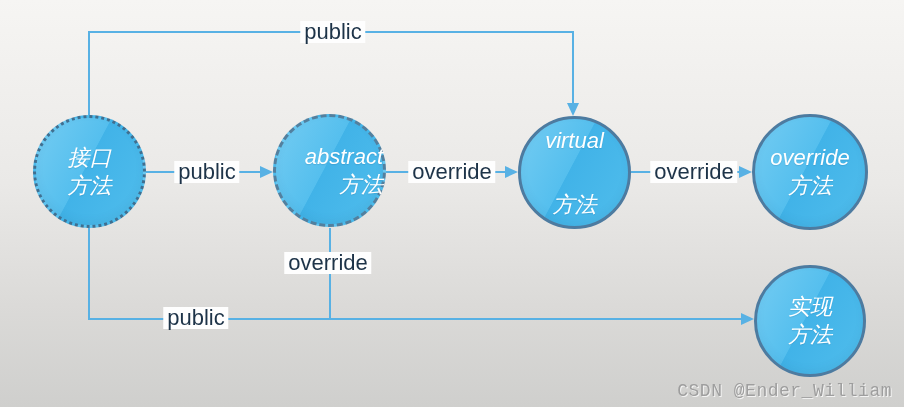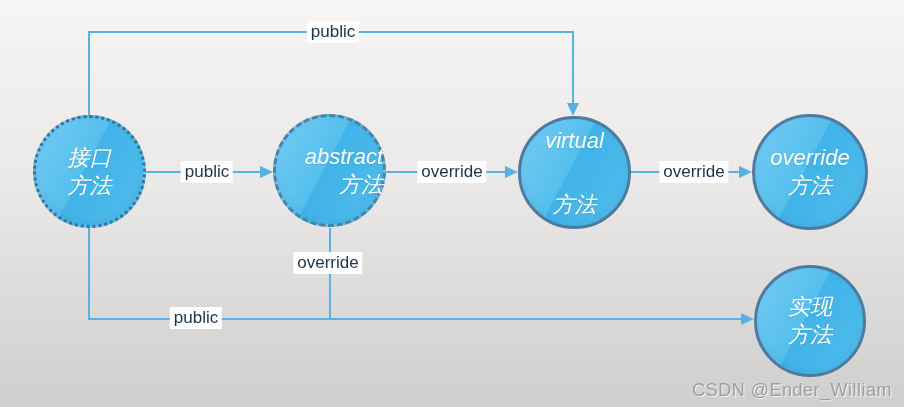--- a/index.html
+++ b/index.html
@@ -54,33 +54,34 @@
     border-top:13px solid var(--line);}
   .a-top{left:567px;top:103px;}
   .a-mid1{left:260px;top:166px;}
   .a-mid2{left:505px;top:166px;}
   .a-mid3{left:739px;top:166px;}
   .a-bot{left:741px;top:313px;}
 
   .edge-label{
     position:absolute;transform:translate(-50%,-50%);
     background:#fefefe;color:var(--label-text);
-    font-size:17px;line-height:20px;padding:1px 4px;white-space:nowrap;
+    font-size:22px;line-height:20px;padding:1px 4px;white-space:nowrap;
   }
   .l-top-public{left:333px;top:32px;}
   .l-mid-public{left:207px;top:172px;}
   .l-ov1{left:452px;top:172px;}
   .l-ov2{left:694px;top:172px;}
   .l-abs-ov{left:328px;top:263px;}
   .l-bot-public{left:196px;top:318px;}
 
   .watermark{
     position:absolute;right:12px;bottom:6px;
     font-size:18px;letter-spacing:0.5px;color:var(--watermark-color);
     text-shadow:1px 1px 0 rgba(255,255,255,0.75);
+    font-family:Liberation Mono, monospace;
   }
 </style>
 </head>
 <body>
 
 <div class="canvas">
 
   <div class="edge v e-top-v1"></div>
   <div class="edge h e-top-h"></div>
   <div class="edge v e-top-v2"></div>

